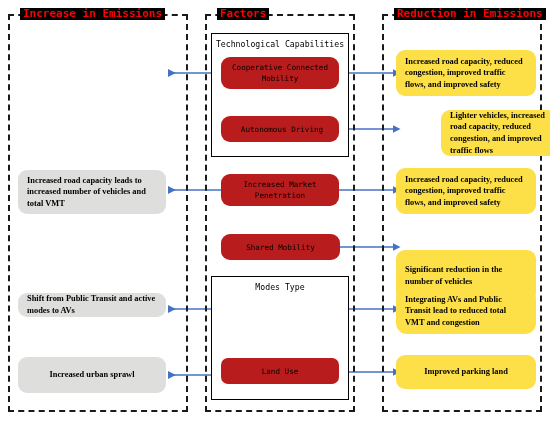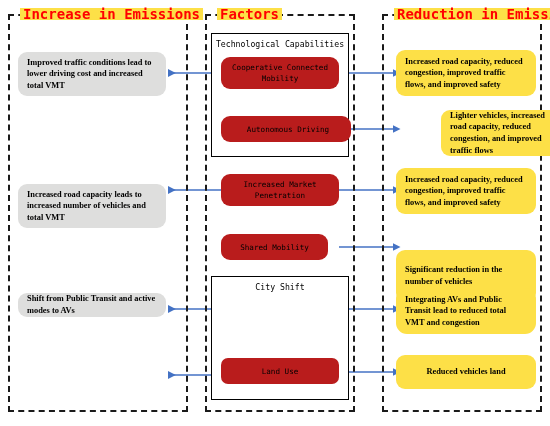--- a/index.html
+++ b/index.html
@@ -24,25 +24,25 @@
     background:transparent;
   }
   #col-left   { left:8px;   top:14px; width:180px; height:398px; }
   #col-mid    { left:205px; top:14px; width:150px; height:398px; }
   #col-right  { left:382px; top:14px; width:160px; height:398px; }
 
   .col-label{
     position:absolute;
     top:-8px;
     left:10px;
-    background:#fde047;
+    background:#000000;
     padding:0 3px;
     color:#ff0000;
     font-family:"DejaVu Sans Mono","Liberation Mono",monospace;
-    font-size:14px;
+    font-size:11px;
     font-weight:700;
     letter-spacing:0px;
     white-space:nowrap;
     line-height:12px;
   }
 
   
   .group-box{
     position:absolute;
     border:1.4px solid #000000;
@@ -96,29 +96,29 @@
     color:#000000;
     font-family:"DejaVu Sans Mono","Liberation Mono",monospace;
     font-size:7.6px;
     justify-content:center;
     text-align:center;
     line-height:11px;
   }
 
   
   #n-gray-1 { left:18px; top:52px;  width:148px; height:44px; }
-  #n-gray-2 { left:18px; top:184px; width:148px; height:44px; }
+  #n-gray-2 { left:18px; top:170px; width:148px; height:44px; }
   #n-gray-3 { left:18px; top:293px; width:148px; height:24px; }
   #n-gray-4 { left:18px; top:357px; width:148px; height:36px; }
 
   
   #n-blue-1 { left:221px; top:57px;  width:118px; height:32px; }
-  #n-blue-2 { left:221px; top:116px; width:130px; height:26px;padding-left:13px; }
+  #n-blue-2 { left:221px; top:116px; width:118px; height:26px;padding-left:13px; }
   #n-blue-3 { left:221px; top:174px; width:118px; height:32px; }
-  #n-blue-4 { left:221px; top:234px; width:107px; height:26px;text-align:right; }
+  #n-blue-4 { left:221px; top:234px; width:119px; height:26px;text-align:right; }
   #n-blue-5 { left:221px; top:293px; width:118px; height:32px; }
   #n-blue-6 { left:221px; top:358px; width:118px; height:26px;border-radius:7px; }
 
   
   #n-green-1 { left:396px; top:50px;  width:140px; height:46px; }
   #n-green-2 { left:396px; top:110px; width:120px; height:46px;margin-left:45px; }
   #n-green-3 { left:396px; top:168px; width:140px; height:46px; }
   #n-green-4 { left:396px; top:230px; width:140px; height:52px;margin-top:20px; }
   #n-green-5 { left:396px; top:288px; width:140px; height:46px;border-radius:11px; }
   #n-green-6 { left:396px; top:355px; width:140px; height:34px; }
@@ -160,46 +160,46 @@
       <line x1="339" y1="247" x2="394" y2="247" marker-end="url(#ah-right)"></line>
       <line x1="339" y1="309" x2="394" y2="309" marker-end="url(#ah-right)"></line>
       <line x1="339" y1="372" x2="394" y2="372" marker-end="url(#ah-right)"></line>
     </g>
   </svg>
 
   <div class="column" id="col-left">
     <span class="col-label">Increase in Emissions</span>
   </div>
 
-  <div class="node node-gray" id="n-gray-1">Improved traffic conditions lead to lower driving cost and increased total VMT</div>
   <div class="node node-gray" id="n-gray-2">Increased road capacity leads to increased number of vehicles and total VMT</div>
   <div class="node node-gray" id="n-gray-3">Shift from Public Transit and active modes to AVs</div>
+  <div class="node node-gray centered" id="n-gray-4">Increased urban sprawl</div>
 
   <div class="column" id="col-mid">
     <span class="col-label">Factors</span>
   </div>
 
   <div class="group-box" id="group-tech">
     <span class="group-title">Technological Capabilities</span>
   </div>
 
   <div class="group-box" id="group-city">
-    <span class="group-title">City Shift</span>
+    <span class="group-title">Modes Type</span>
   </div>
 
   <div class="node node-blue" id="n-blue-1">Cooperative Connected Mobility</div>
   <div class="node node-blue" id="n-blue-2">Autonomous Driving</div>
   <div class="node node-blue" id="n-blue-3">Increased Market Penetration</div>
   <div class="node node-blue" id="n-blue-4">Shared Mobility</div>
   <div class="node node-blue" id="n-blue-6">Land Use</div>
 
   <div class="column" id="col-right">
     <span class="col-label">Reduction in Emissions</span>
   </div>
 
   <div class="node node-green" id="n-green-1">Increased road capacity, reduced congestion, improved traffic flows, and improved safety</div>
   <div class="node node-green" id="n-green-2">Lighter vehicles, increased road capacity, reduced congestion, and improved traffic flows</div>
   <div class="node node-green" id="n-green-3">Increased road capacity, reduced congestion, improved traffic flows, and improved safety</div>
   <div class="node node-green" id="n-green-4">Significant reduction in the number of vehicles</div>
   <div class="node node-green" id="n-green-5">Integrating AVs and Public Transit lead to reduced total VMT and congestion</div>
-  <div class="node node-green centered" id="n-green-6">Reduced vehicles land</div>
+  <div class="node node-green centered" id="n-green-6">Improved parking land</div>
 
 </div>
 
 </body></html>

